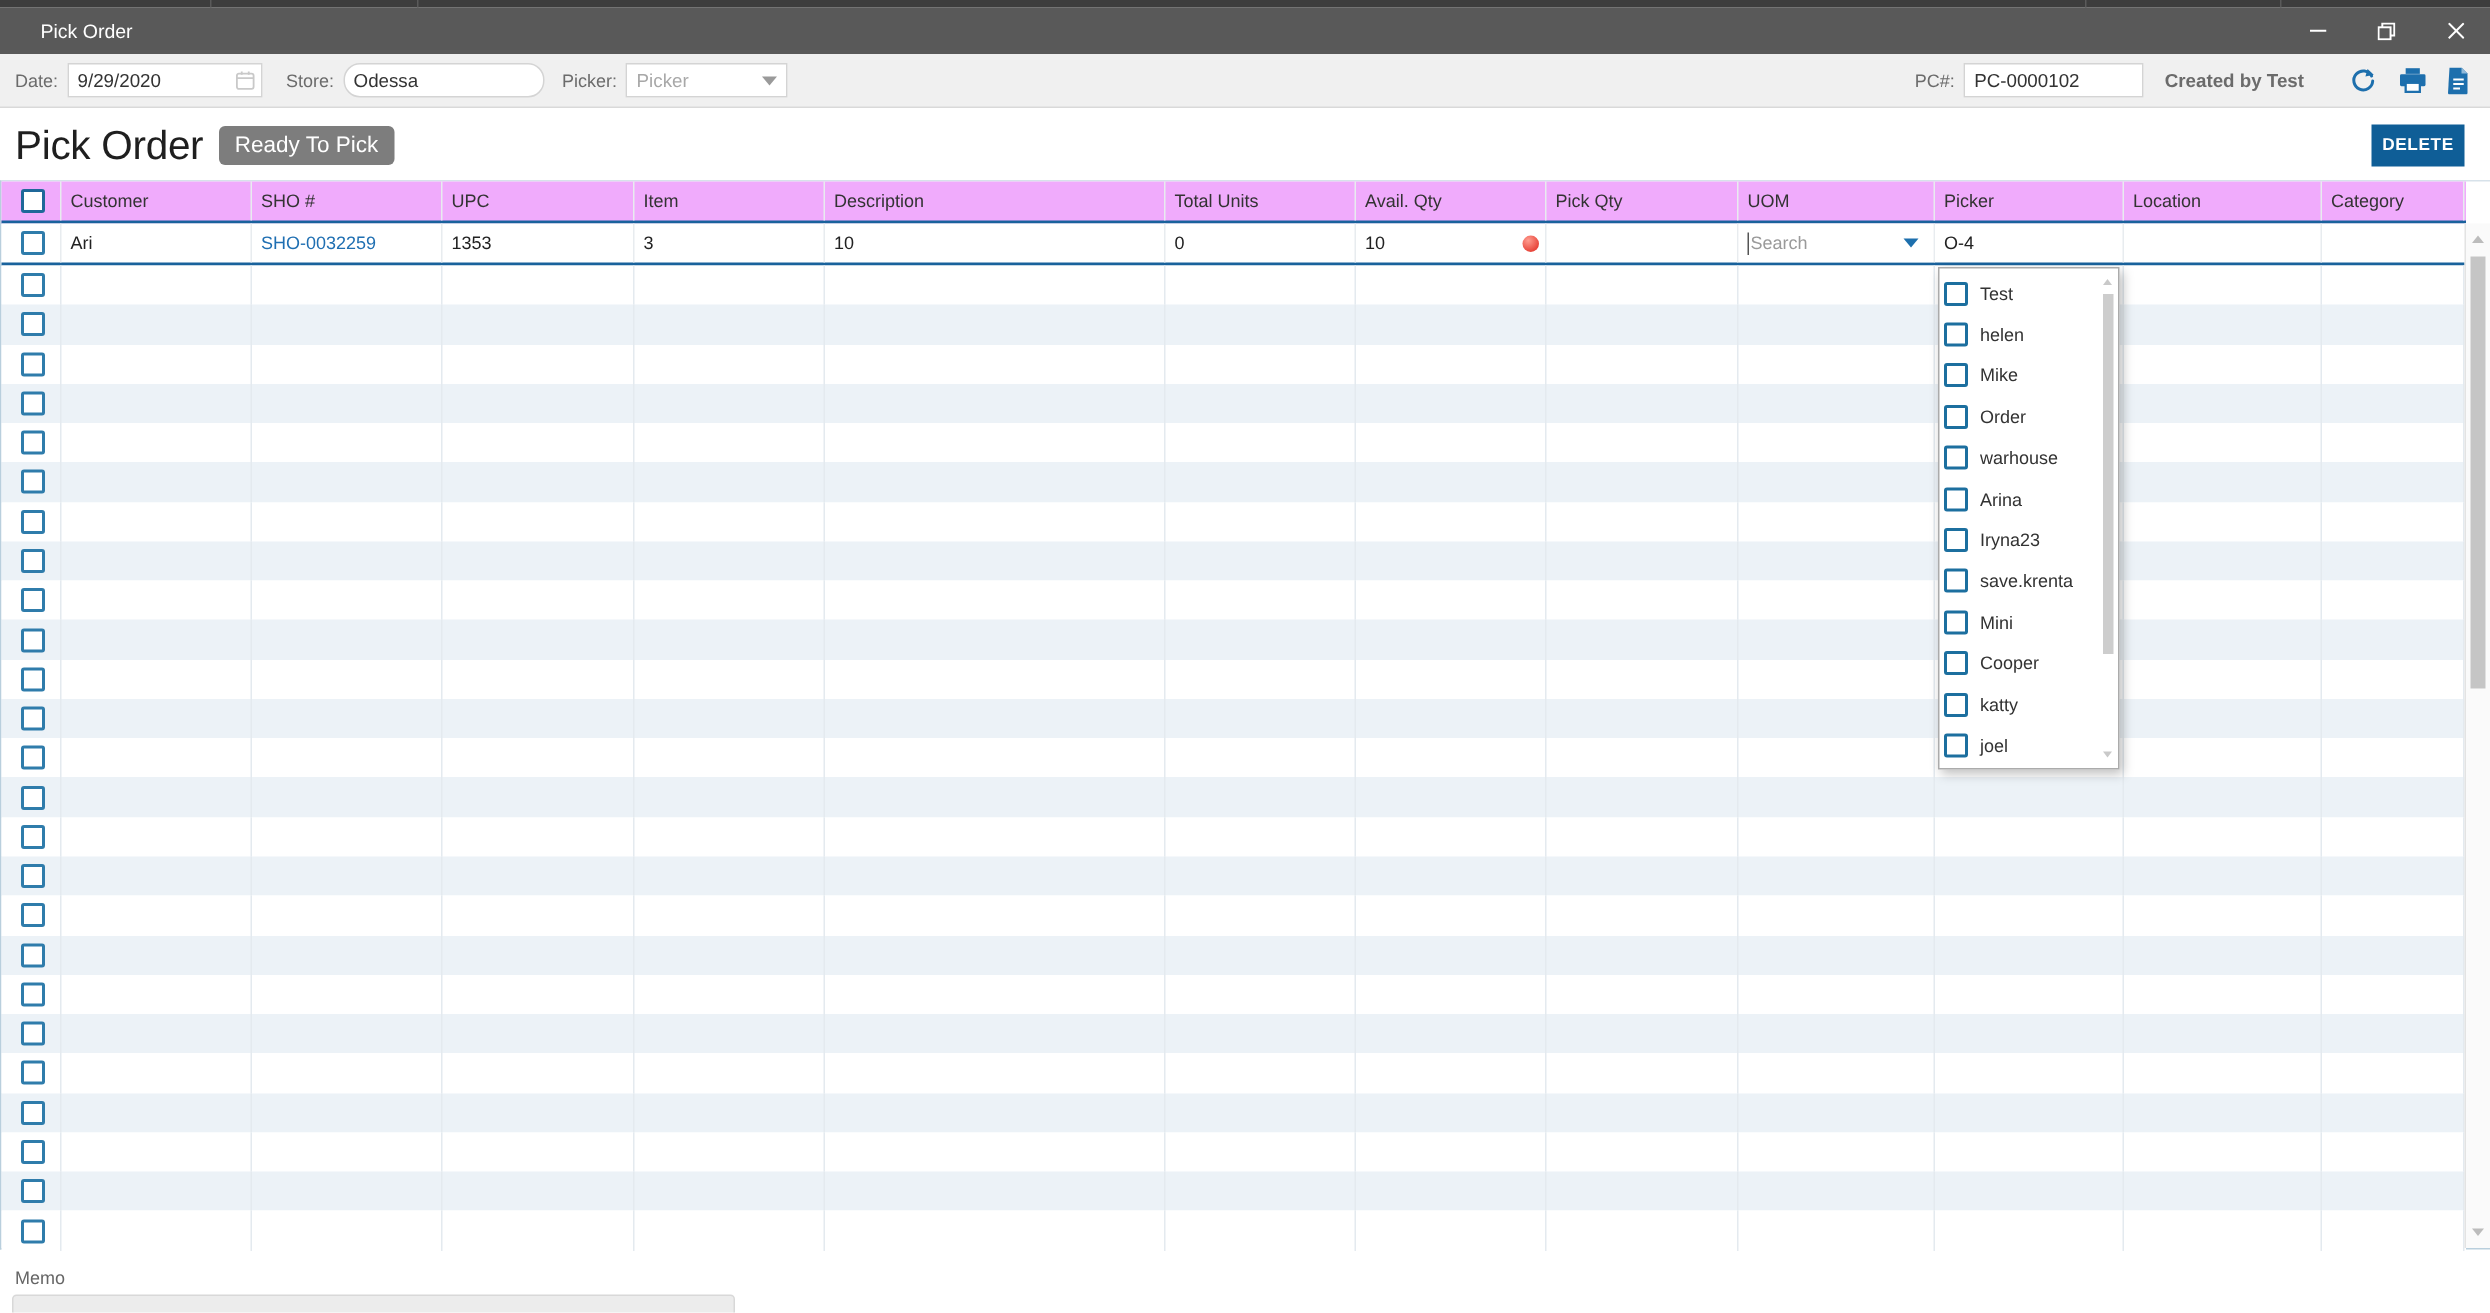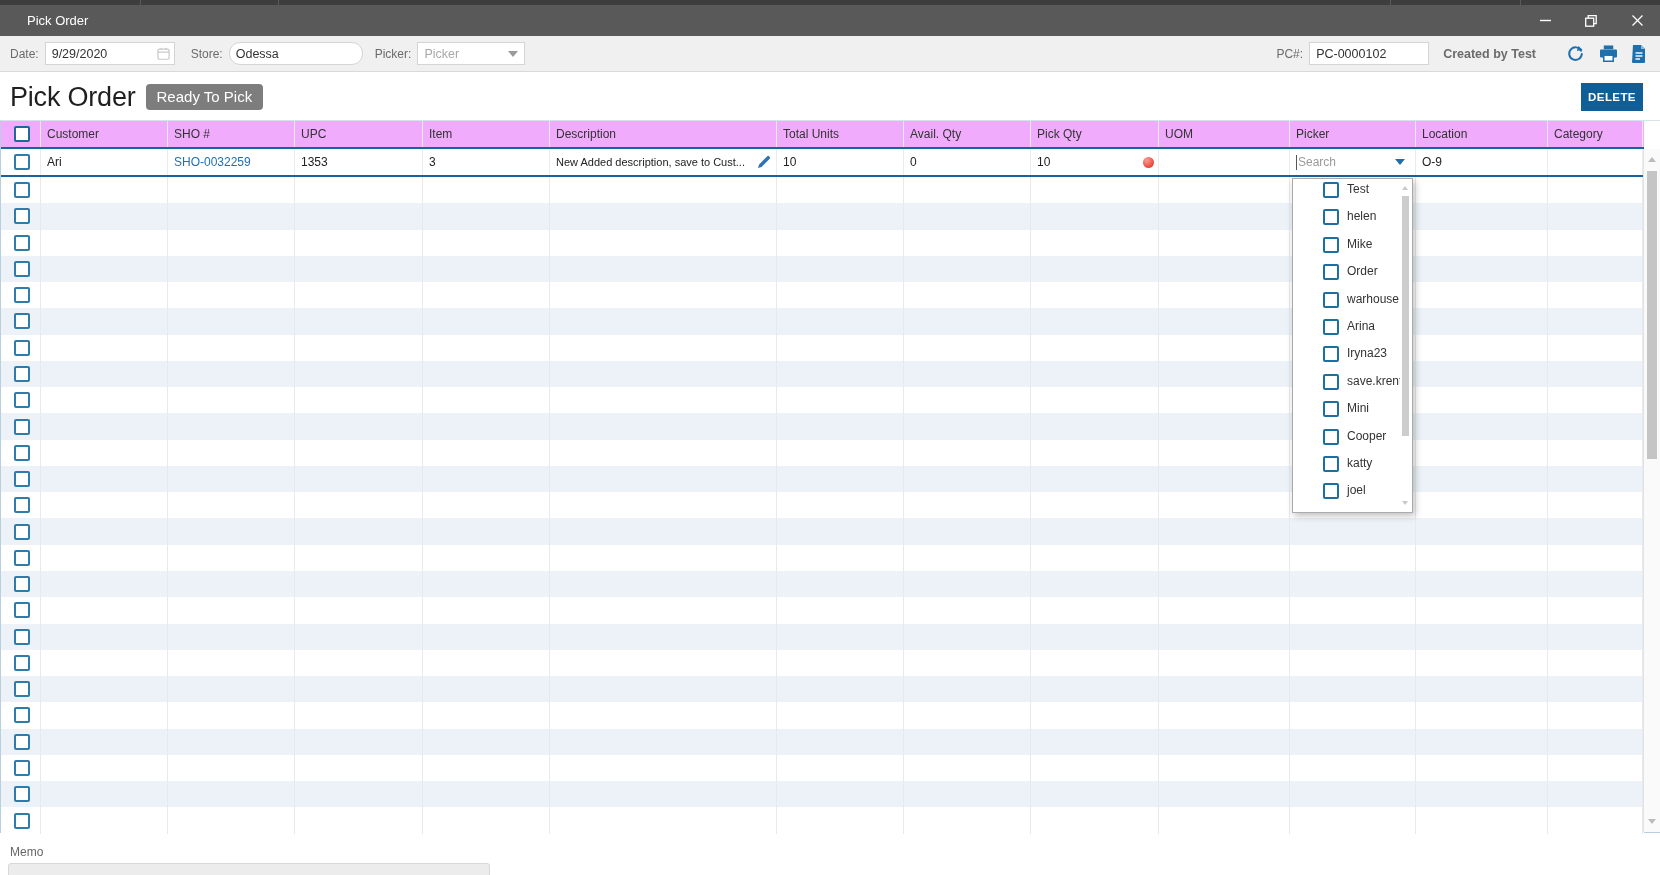--- a/index.html
+++ b/index.html
@@ -87,21 +87,21 @@
   }
   .chev-up { position:absolute; top:8px; left:4px; width:0; height:0; border-left:4px solid transparent; border-right:4px solid transparent; border-bottom:5px solid #bcbcbc; }
   .chev-down { position:absolute; bottom:8px; left:4px; width:0; height:0; border-left:4px solid transparent; border-right:4px solid transparent; border-top:5px solid #bcbcbc; }
   .v-thumb { position:absolute; top:22px; left:3px; width:10px; height:288px; background:#c5c5c5; }
   
   .dropdown-panel {
     position:absolute; left:1292px; top:178px; width:121px; height:335px;
     background:#fff; border:1px solid #ababab; box-shadow:2px 3px 7px rgba(0,0,0,0.25);
     overflow:hidden; z-index:10; padding:3px 0 0 0;
   }
-  .opt { display:flex; align-items:flex-start; height:27.4px; padding-left:14px;margin-left:16px; }
+  .opt { display:flex; align-items:center; height:27.4px; padding-left:3px; }
   .opt .cb { width:16px; height:16px; border:2px solid #1c6f9f; margin-right:8px; }
   .opt-label { font-size:12px; color:#333; }
   .dd-scroll { position:absolute; top:1px; right:1px; bottom:1px; width:11px; background:#fff; }
   .dd-chev-up { position:absolute; top:6px; left:2px; width:0; height:0; border-left:3.5px solid transparent; border-right:3.5px solid transparent; border-bottom:4px solid #c9c9c9; }
   .dd-chev-down { position:absolute; bottom:6px; left:2px; width:0; height:0; border-left:3.5px solid transparent; border-right:3.5px solid transparent; border-top:4px solid #c9c9c9; }
   .dd-thumb { position:absolute; top:16px; left:2px; width:7px; height:240px; background:#cdcdcd; }
   
   .memo-label { margin:12px 0 4px 10px; font-size:12px; color:#666; }
   .memo-box { margin-left:8px; width:482px; height:26px; background:#ececec; border:1px solid #d8d8d8; border-radius:3px; }
 </style>
@@ -213,41 +213,35 @@
   <div class="grid-row data-row">
     <div class="cell cbcell">
       <span class="cb"></span>
     </div>
     <div class="cell">Ari</div>
     <div class="cell">
         <span class="sho-link">SHO-0032259</span>
       </div>
     <div class="cell">1353</div>
     <div class="cell">3</div>
-    <div class="cell desc-cell">
-      <span>New Added description, save to Cust...</span>
-      <svg width="14" height="14" viewBox="0 0 14 14">
-          <path d="M1 13 l1.1-3.5 8.2-8.2 a1.2 1.2 0 0 1 1.7 0 l0.7 0.7 a1.2 1.2 0 0 1 0 1.7 L4.5 11.9 z" fill="#2e74b5"></path>
-        </svg>
-    </div>
     <div class="cell">10</div>
     <div class="cell">0</div>
     <div class="cell qty-cell">
       <span>10</span>
       <span class="dot"></span>
     </div>
     <div class="cell"></div>
     <div class="cell picker-cell">
       <div class="picker-search">
         <span class="caret"></span>
         <span class="search-ph">Search</span>
         <span class="tri-down blue"></span>
       </div>
     </div>
-    <div class="cell">O-9</div>
+    <div class="cell">O-4</div>
     <div class="cell"></div>
   </div>
 
   <div>
 
   <div class="grid-row erow">
         <div class="cell cbcell">
           <span class="cb"></span>
         </div>
         <div class="cell"></div>

